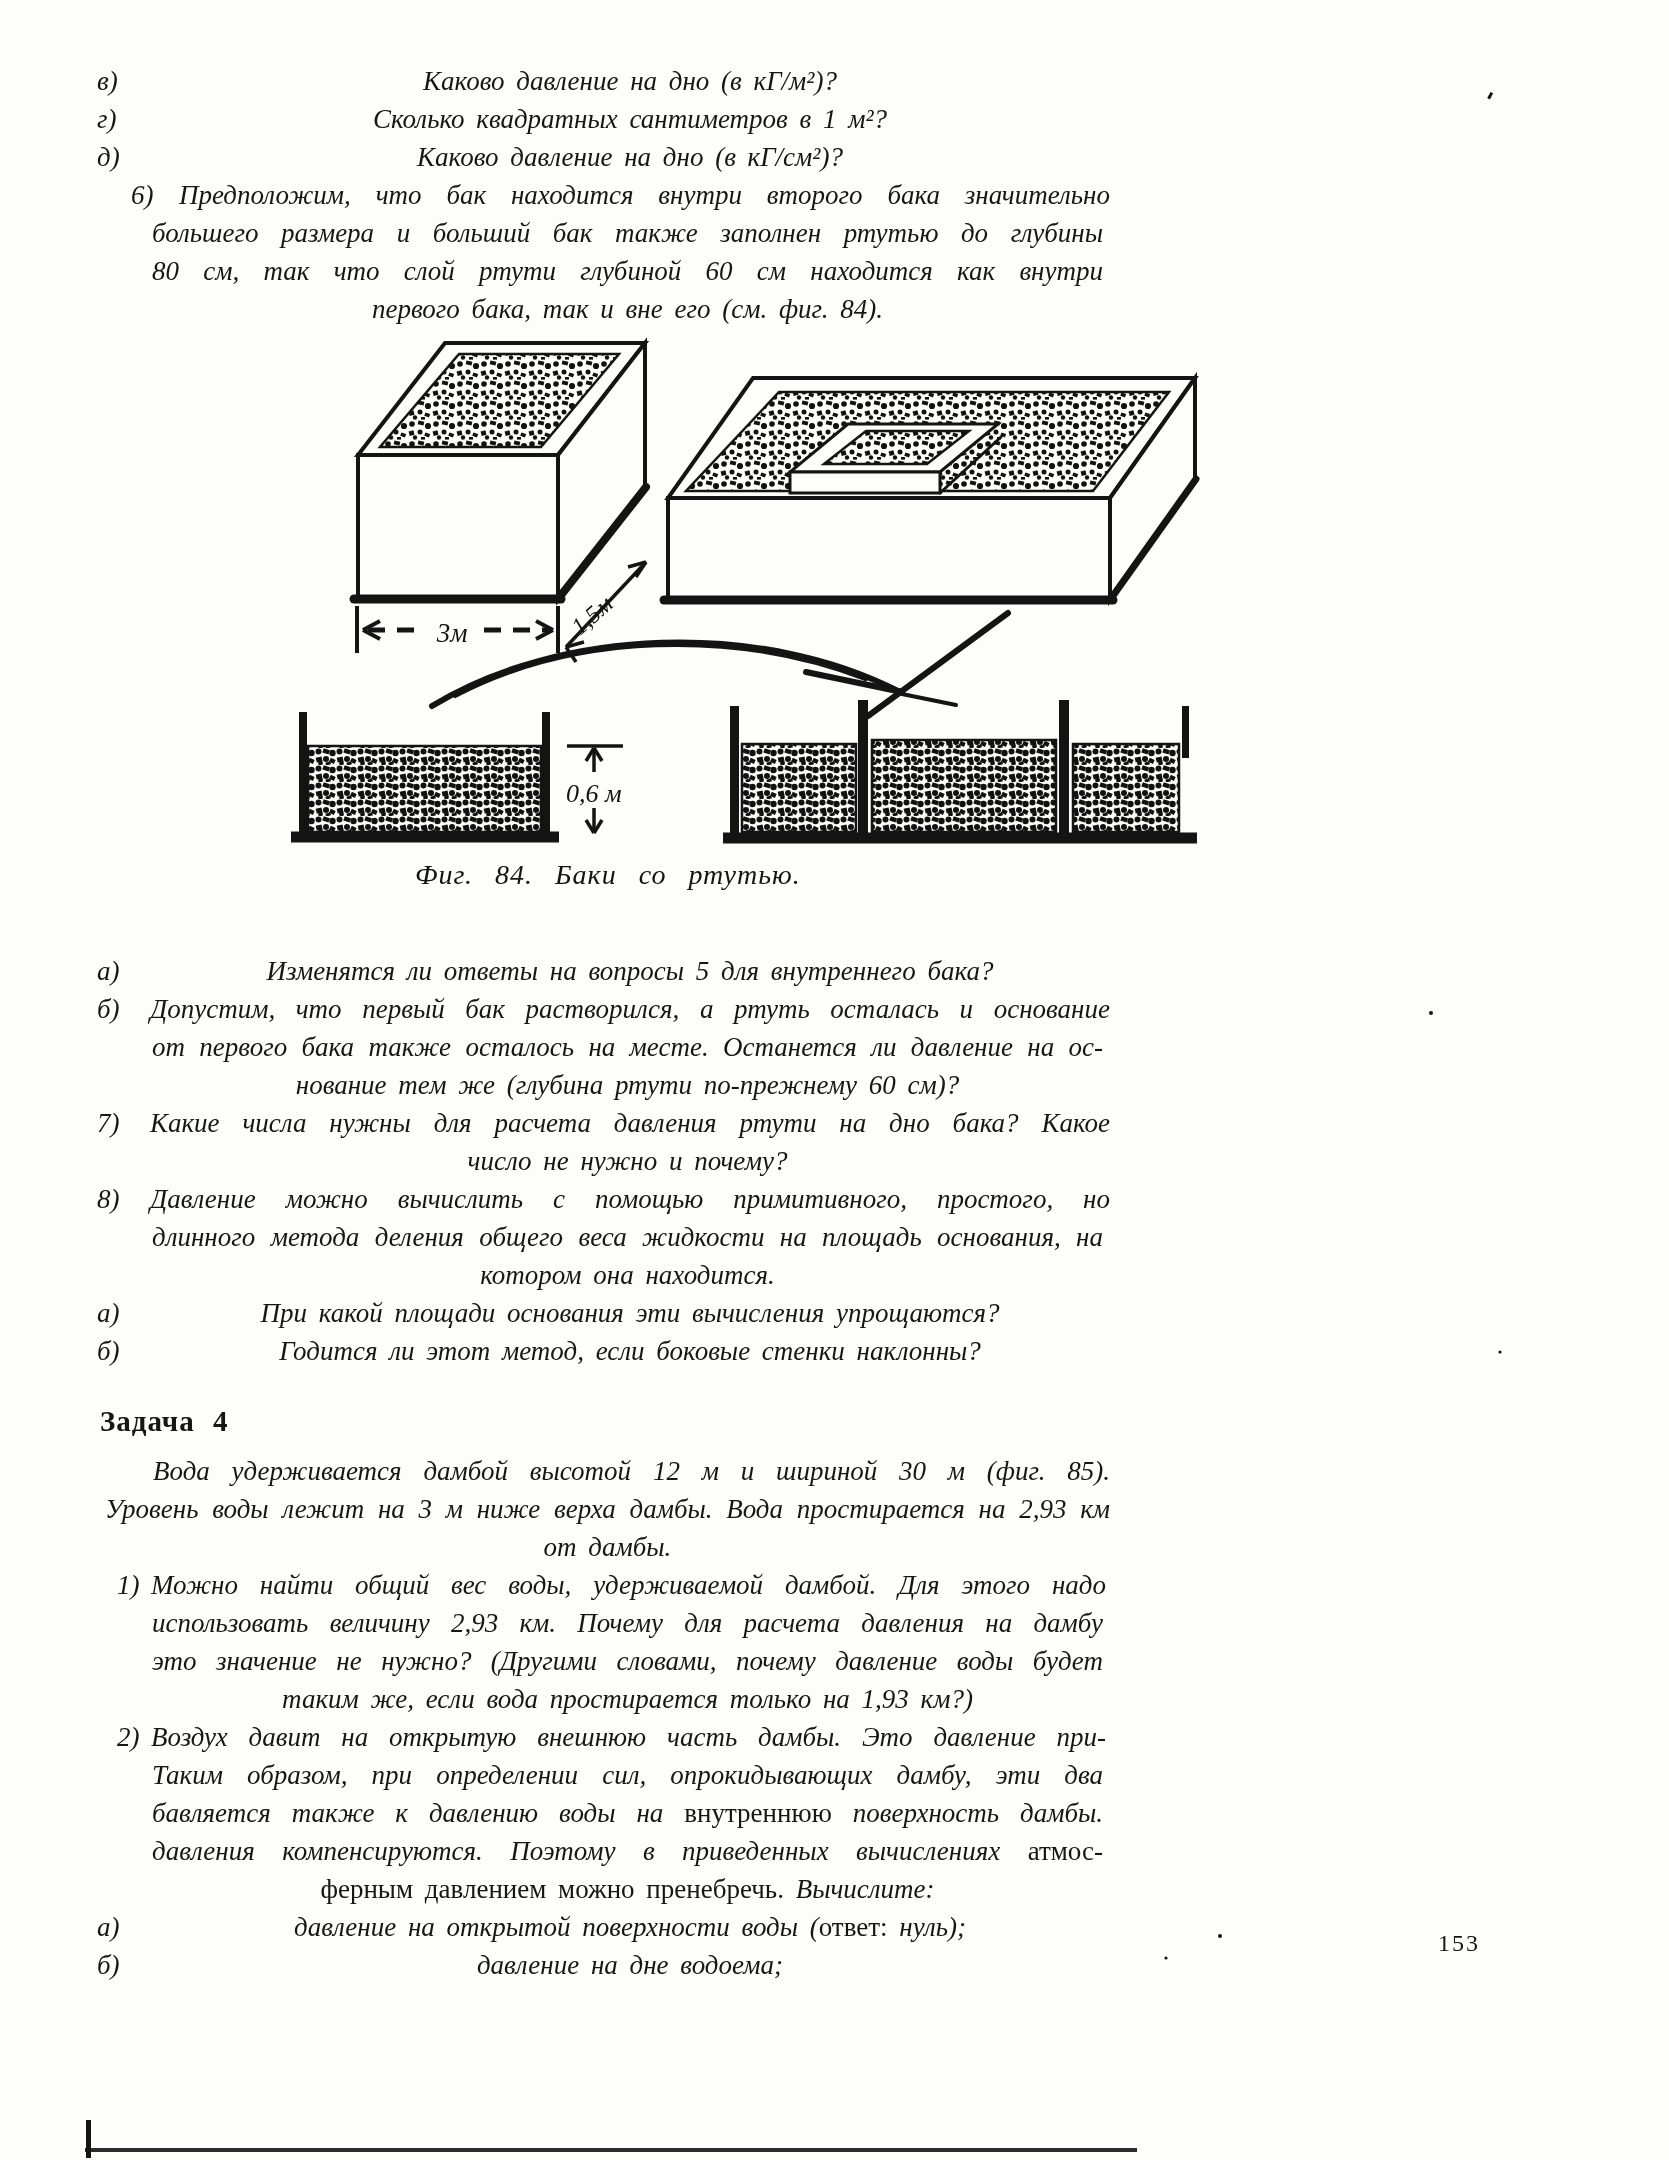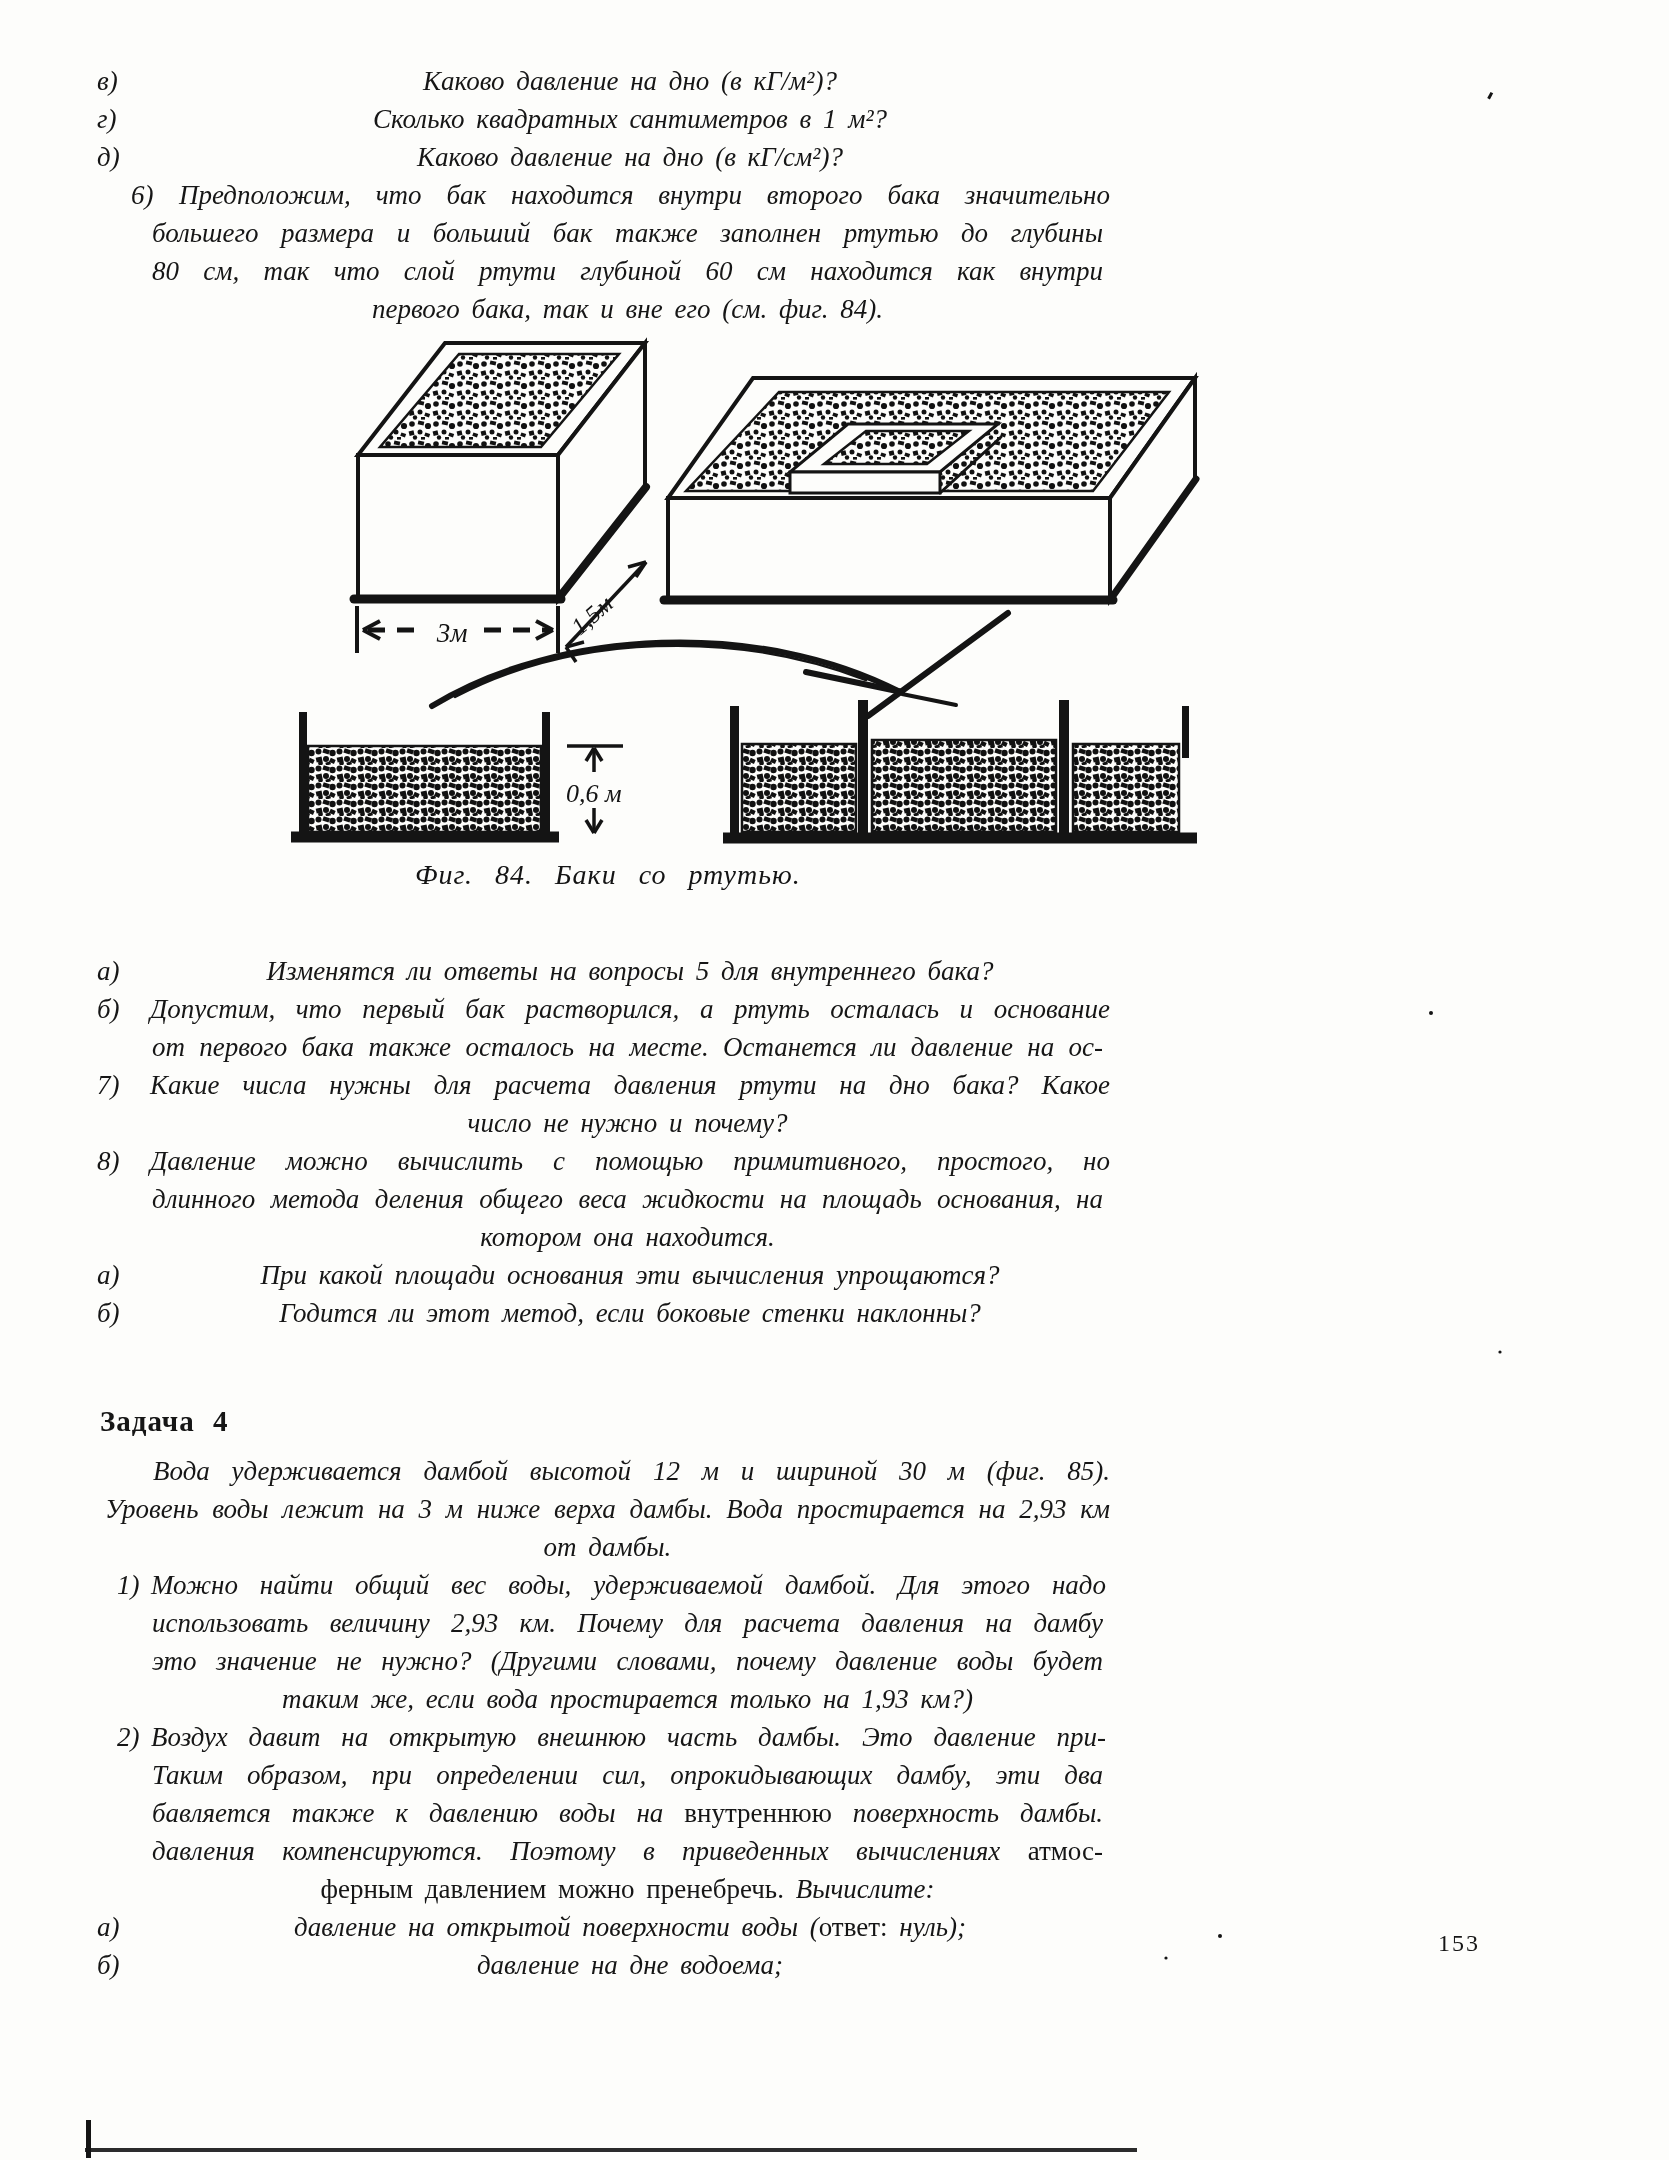--- a/index.html
+++ b/index.html
@@ -199,20 +199,23 @@
         <span class="lbl">а)</span>
         <span class="txt"><span>Изменятся ли ответы на вопросы 5 для внутреннего бака?</span></span>
       </div>
       <div class="ln item j">
         <span class="lbl">б)</span>
         <span class="txt"><span>Допустим, что первый бак растворился, а ртуть осталась и основание</span></span>
       </div>
       <div class="ln cont j">
         <span class="txt"><span>от первого бака также осталось на месте. Останется ли давление на ос-</span></span>
       </div>
+      <div class="ln cont">
+        <span class="txt"><span>нование тем же (глубина ртути по-прежнему 60 см)?</span></span>
+      </div>
       <div class="ln item j">
         <span class="lbl">7)</span>
         <span class="txt"><span>Какие числа нужны для расчета давления ртути на дно бака? Какое</span></span>
       </div>
       <div class="ln cont">
         <span class="txt"><span>число не нужно и почему?</span></span>
       </div>
       <div class="ln item j">
         <span class="lbl">8)</span>
         <span class="txt"><span>Давление можно вычислить с помощью примитивного, простого, но</span></span>

